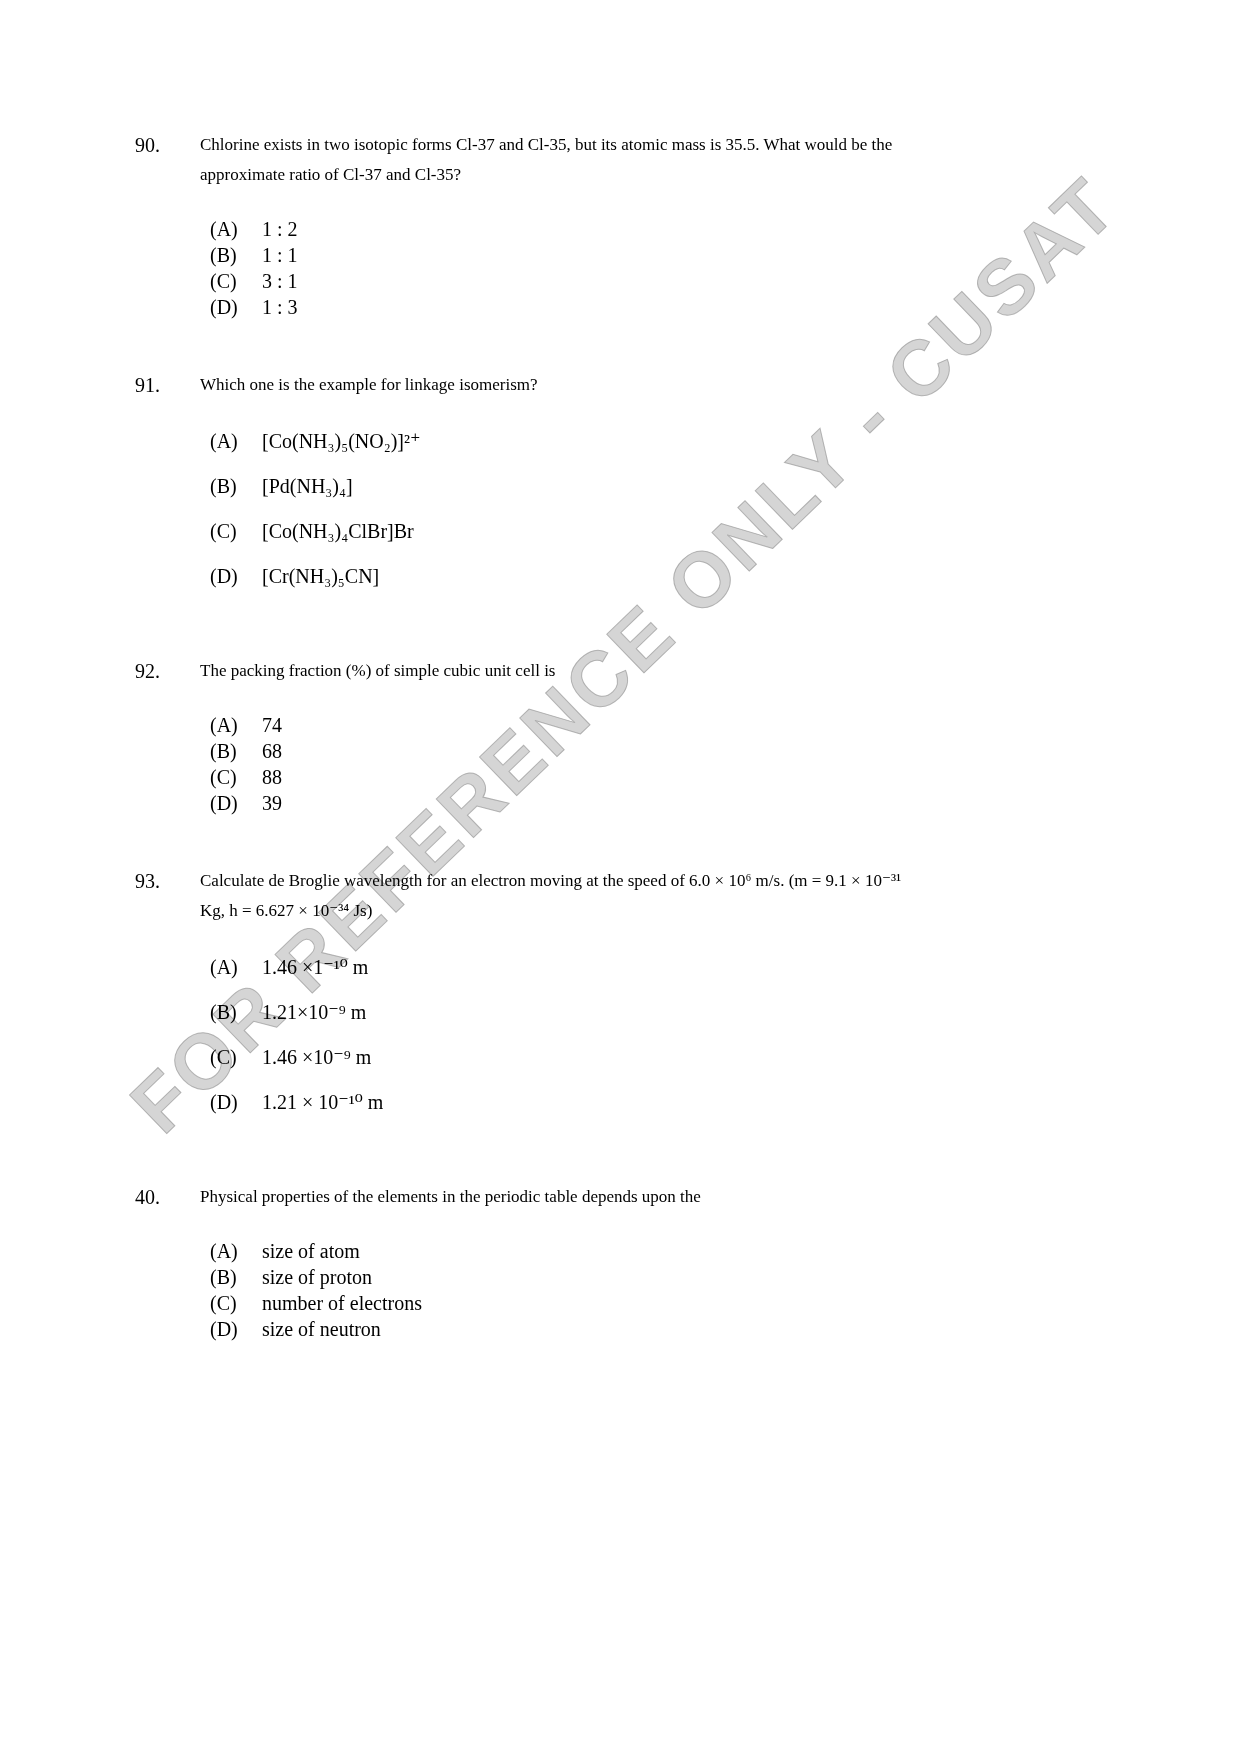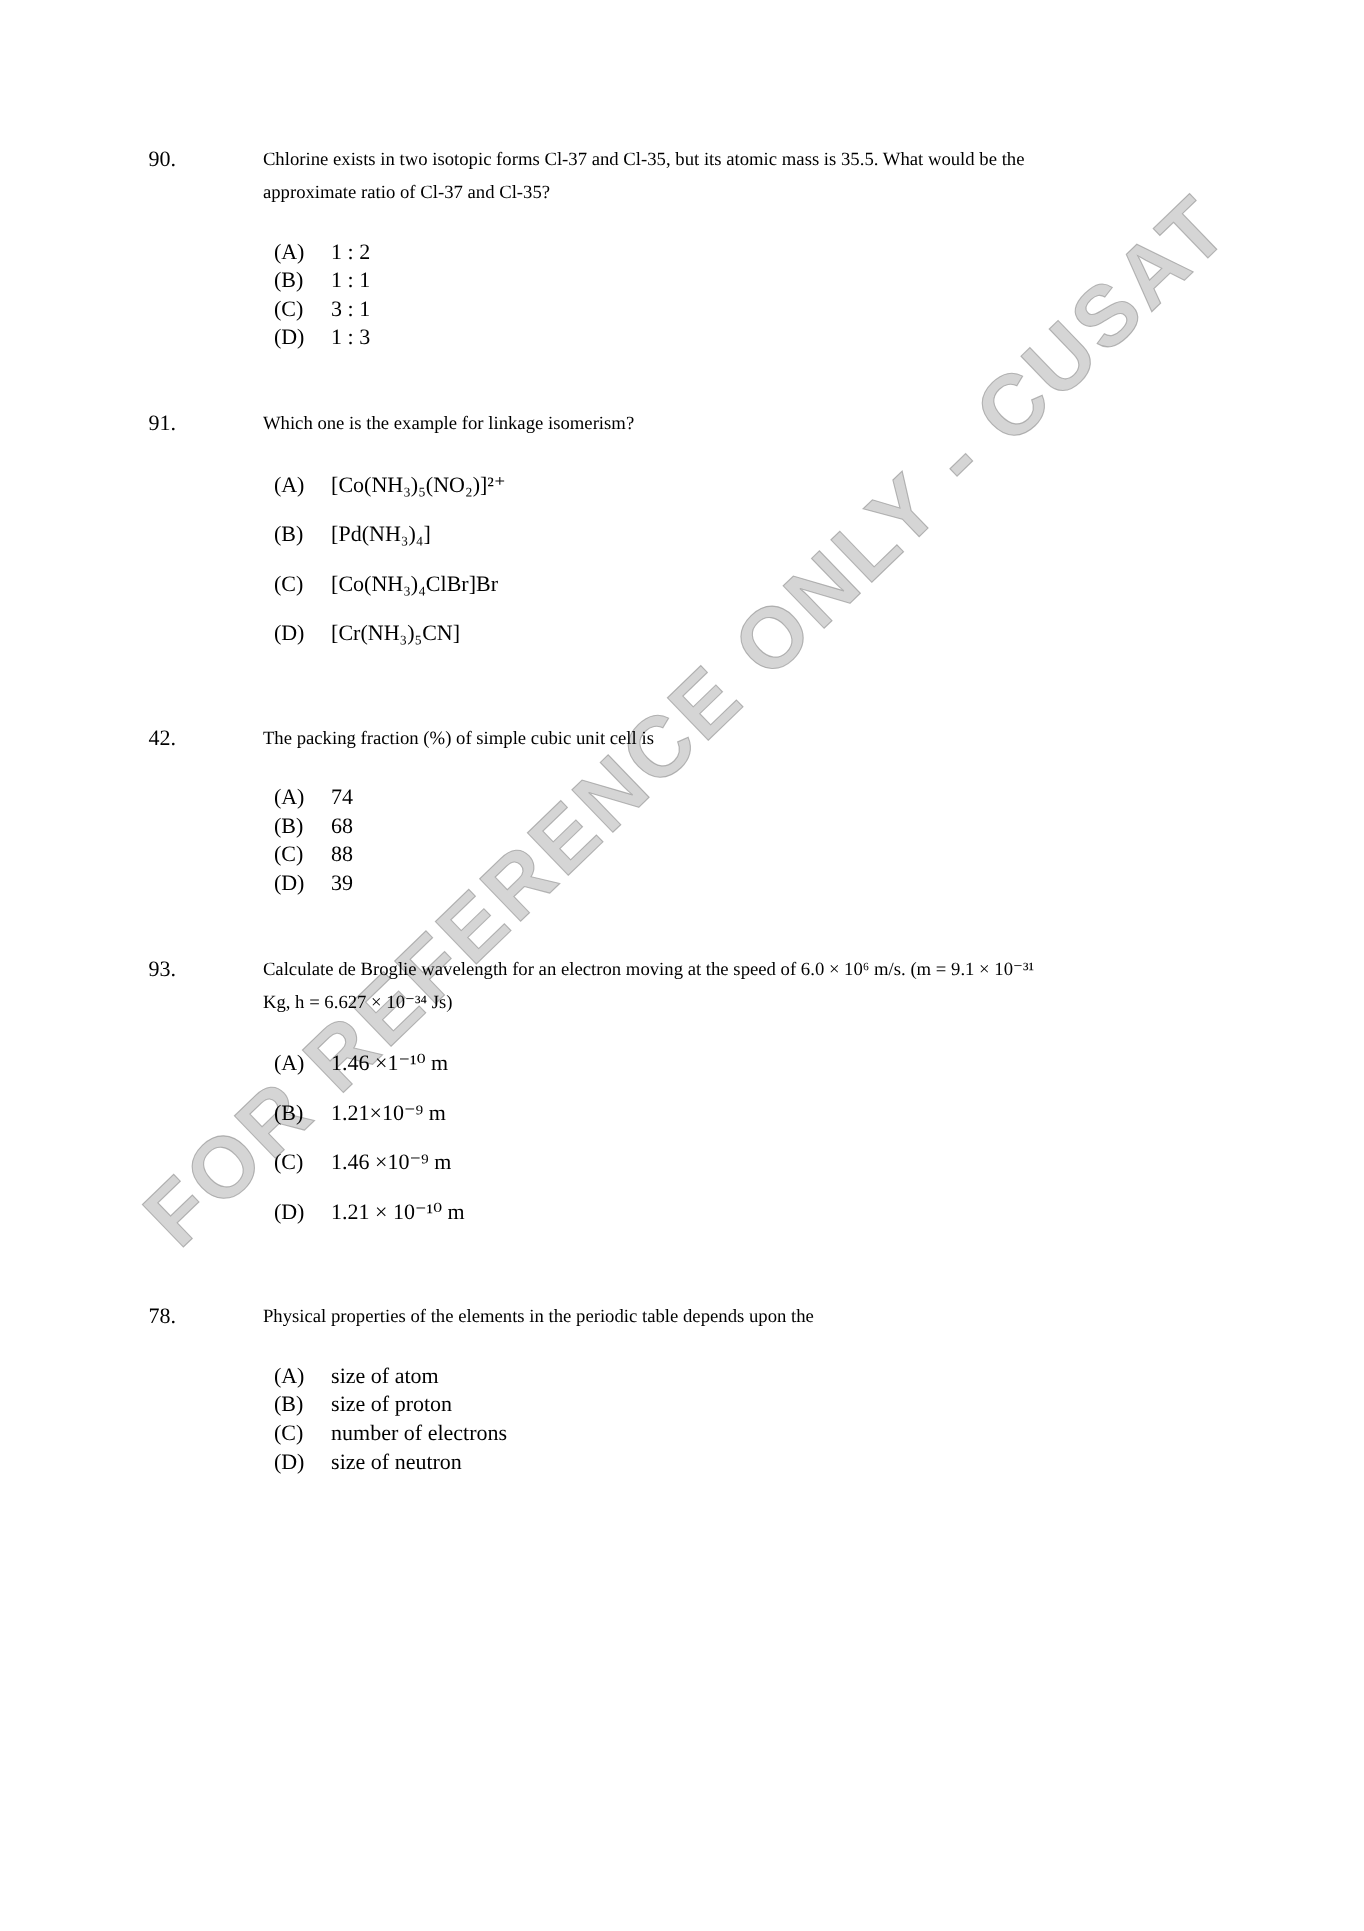--- a/index.html
+++ b/index.html
@@ -42,21 +42,20 @@
   .content {
     position: absolute;
     top: 130px;
     left: 135px;
     right: 90px;
     z-index: 1;
   }
   .question {
     display: flex;
     margin-bottom: 50px;
-    gap: 39px;
   }
   .qnum {
     width: 65px;
     flex: 0 0 65px;
     font-size: 20px;
     line-height: 30px;
   }
   .qbody {
     flex: 1;
     max-width: 705px;
@@ -139,21 +138,21 @@
           </div>
           <div class="option">
             <span class="opt-label">(D)</span>
             <span class="opt-text">[Cr(NH₃)₅CN]</span>
           </div>
         </div>
       </div>
     </div>
 
     <div class="question">
-      <div class="qnum">42.</div>
+      <div class="qnum">92.</div>
       <div class="qbody">
         <div class="qtext">The packing fraction (%) of simple cubic unit cell is</div>
         <div class="options">
           <div class="option">
             <span class="opt-label">(A)</span>
             <span class="opt-text">74</span>
           </div>
           <div class="option">
             <span class="opt-label">(B)</span>
             <span class="opt-text">68</span>
@@ -189,21 +188,21 @@
           </div>
           <div class="option">
             <span class="opt-label">(D)</span>
             <span class="opt-text">1.21 × 10⁻¹⁰ m</span>
           </div>
         </div>
       </div>
     </div>
 
     <div class="question">
-      <div class="qnum">78.</div>
+      <div class="qnum">40.</div>
       <div class="qbody">
         <div class="qtext">Physical properties of the elements in the periodic table depends upon the</div>
         <div class="options">
           <div class="option">
             <span class="opt-label">(A)</span>
             <span class="opt-text">size of atom</span>
           </div>
           <div class="option">
             <span class="opt-label">(B)</span>
             <span class="opt-text">size of proton</span>

